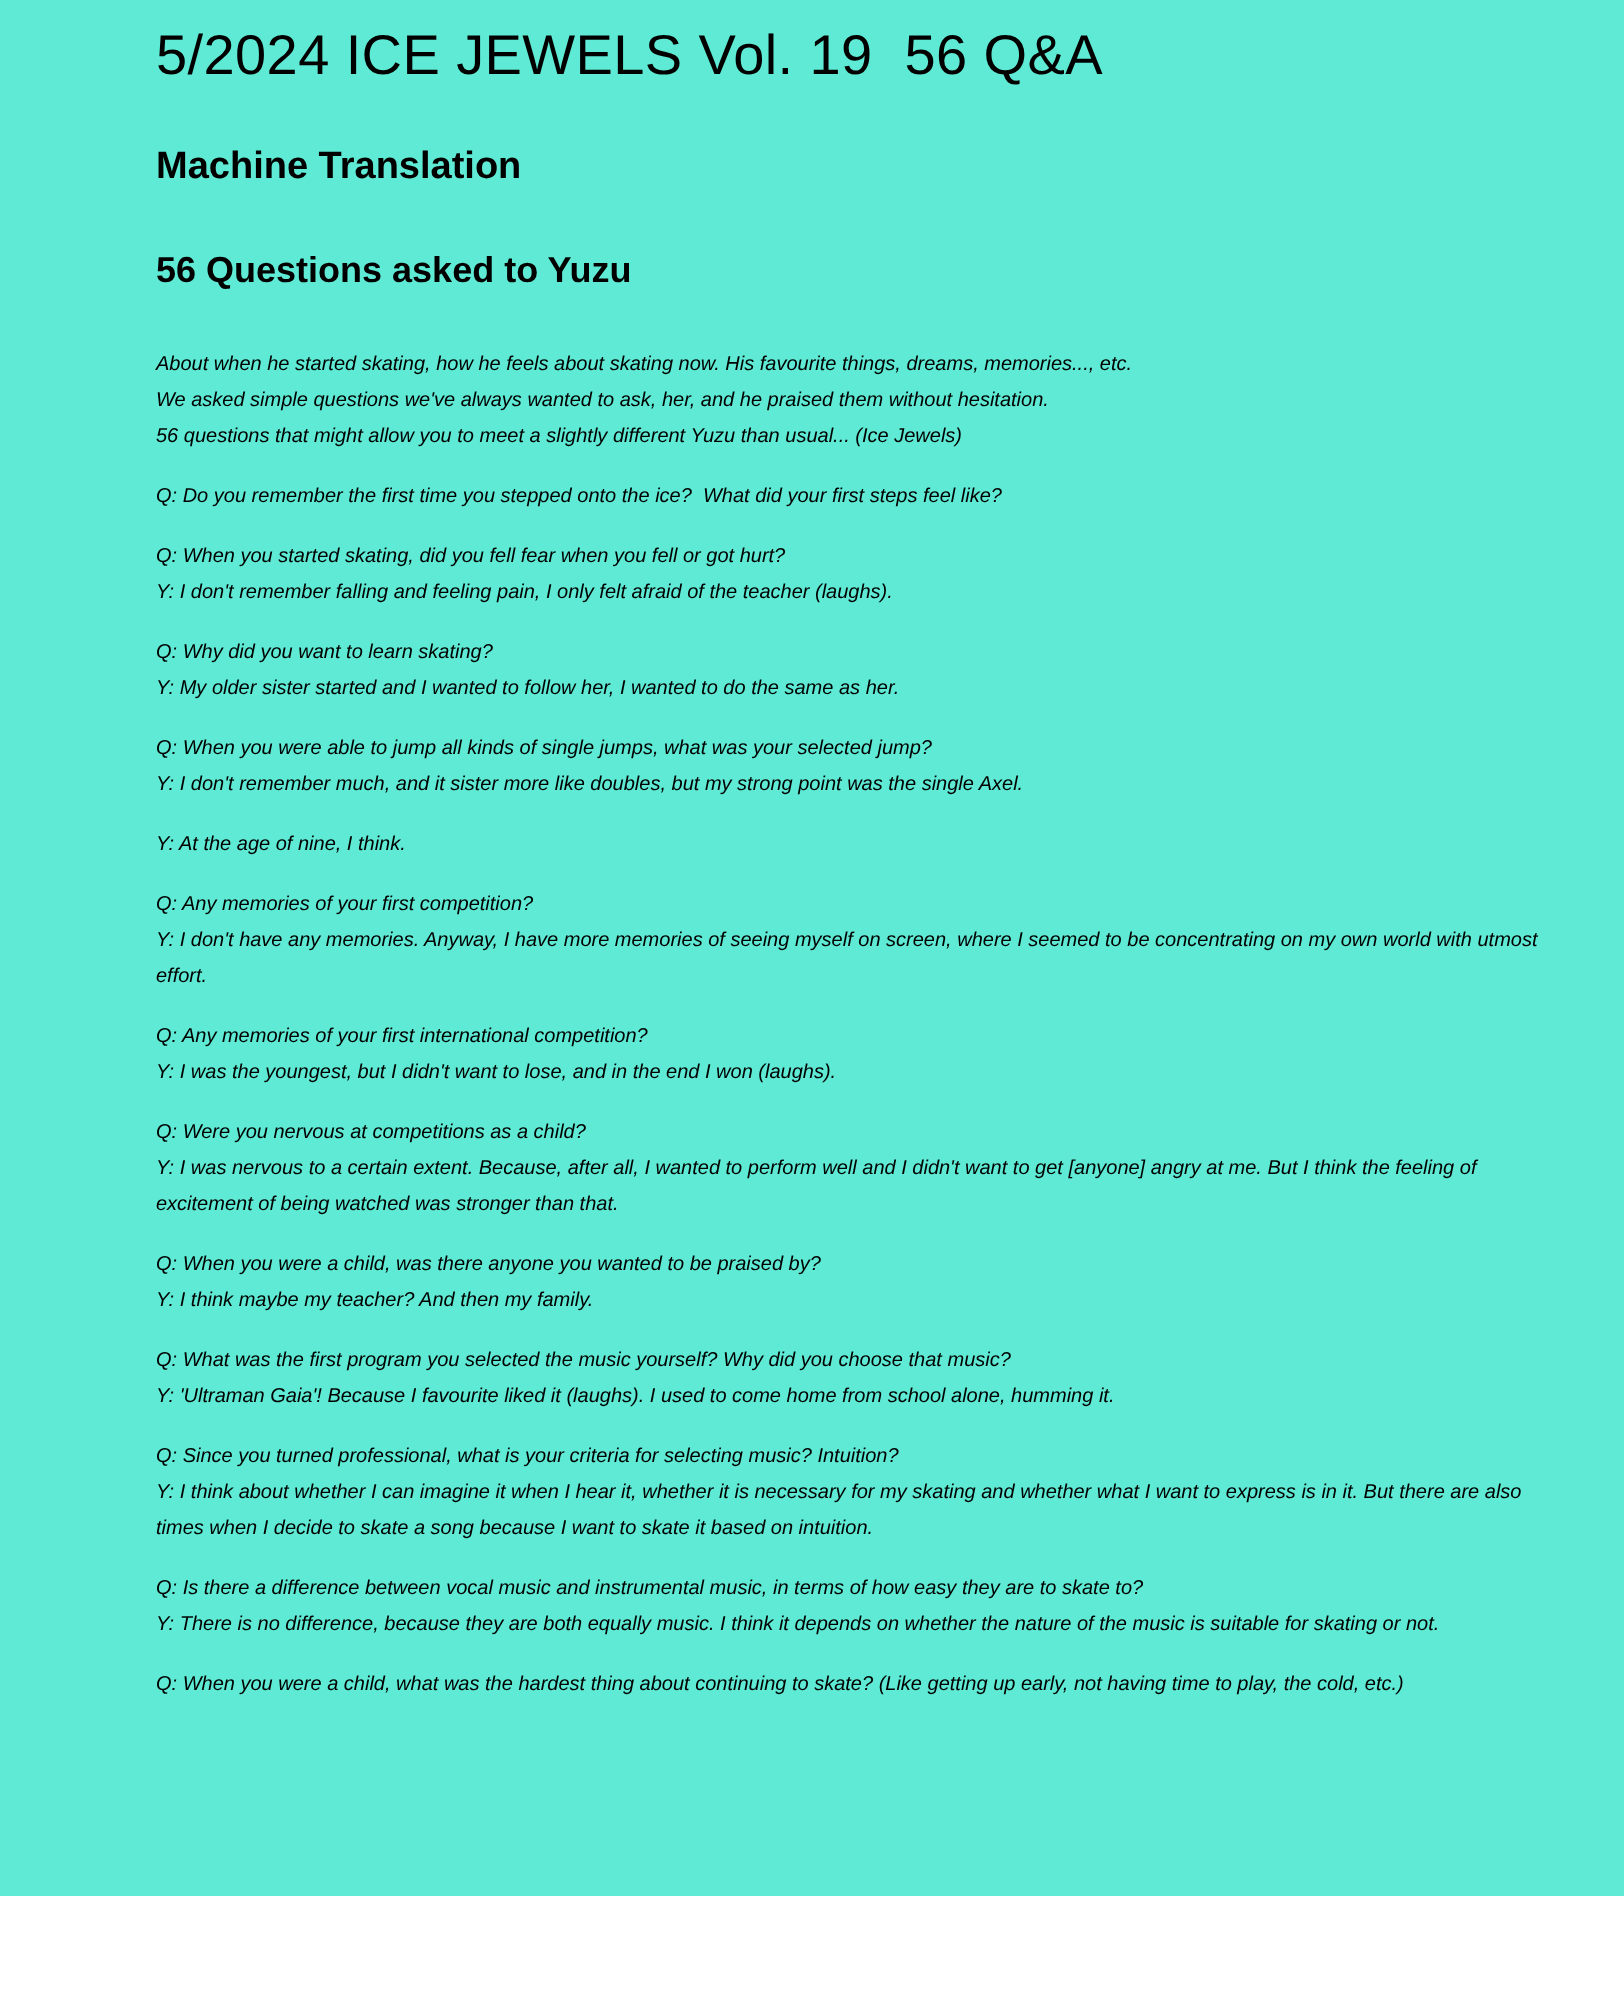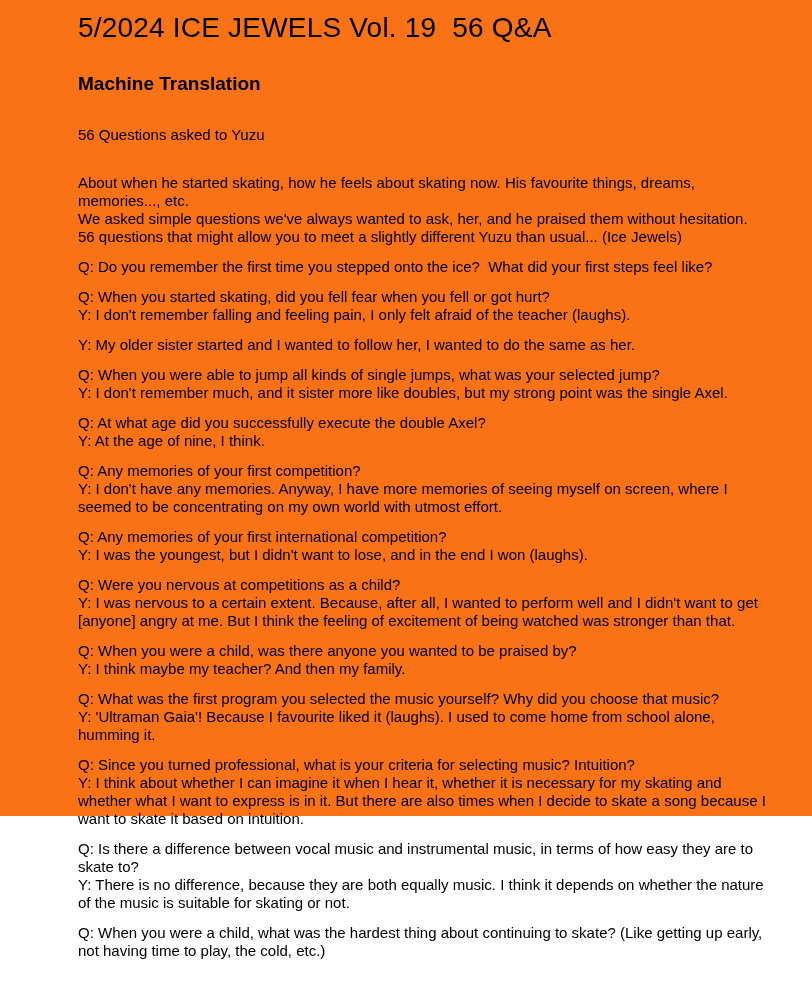--- a/index.html
+++ b/index.html
@@ -10,57 +10,58 @@
     font-family: "Liberation Sans", "DejaVu Sans", sans-serif;
   }
   body {
     width: 812px;
     height: 1000px;
     overflow: hidden;
   }
   .page {
     box-sizing: border-box;
     width: 812px;
-    height: 816px;
+    height: 948px;
     padding: 12px 34px 0 78px;
-    background: #f97316;
+    background: #5eead4;
   }
   .doc-title {
     font-size: 28px;
     font-weight: 400;
     line-height: 32px;
     margin: 0 0 28px 0;
     white-space: pre-wrap;
     letter-spacing: 0.2px;
   }
   .doc-subtitle {
     font-size: 19px;
     font-weight: 700;
     line-height: 24px;
     margin: 0 0 30px 0;
     white-space: pre-wrap;
   }
   .section-heading {
-    font-size: 15px;
-    font-weight: 400;
+    font-size: 18px;
+    font-weight: 700;
     line-height: 18px;
     margin: 0 0 30px 0;
     white-space: pre-wrap;
   }
   .intro {
     margin: 0 0 12px 0;
     max-width: 700px;
   }
   .intro-line,
   .q-line,
   .a-line {
-    font-size: 15px;
+    font-size: 10px;
     line-height: 18px;
     white-space: pre-wrap;
     max-width: 700px;
+    font-style: italic;
   }
   .qa {
     margin: 0 0 12px 0;
   }
 </style>
 </head>
 <body>
 
 <div class="page">
   <h1 class="doc-title">5/2024 ICE JEWELS Vol. 19  56 Q&amp;A</h1>
@@ -79,30 +80,30 @@
   <div class="qa">
     <div class="q-line">Q: Do you remember the first time you stepped onto the ice?  What did your first steps feel like?</div>
   </div>
 
   <div class="qa">
     <div class="q-line">Q: When you started skating, did you fell fear when you fell or got hurt?</div>
     <div class="a-line">Y: I don't remember falling and feeling pain, I only felt afraid of the teacher (laughs).</div>
   </div>
 
   <div class="qa">
+    <div class="q-line">Q: Why did you want to learn skating?</div>
     <div class="a-line">Y: My older sister started and I wanted to follow her, I wanted to do the same as her.</div>
   </div>
 
   <div class="qa">
     <div class="q-line">Q: When you were able to jump all kinds of single jumps, what was your selected jump?</div>
     <div class="a-line">Y: I don't remember much, and it sister more like doubles, but my strong point was the single Axel.</div>
   </div>
 
   <div class="qa">
-    <div class="q-line">Q: At what age did you successfully execute the double Axel?</div>
     <div class="a-line">Y: At the age of nine, I think.</div>
   </div>
 
   <div class="qa">
     <div class="q-line">Q: Any memories of your first competition?</div>
     <div class="a-line">Y: I don't have any memories. Anyway, I have more memories of seeing myself on screen, where I seemed to be concentrating on my own world with utmost effort.</div>
   </div>
 
   <div class="qa">
     <div class="q-line">Q: Any memories of your first international competition?</div>

